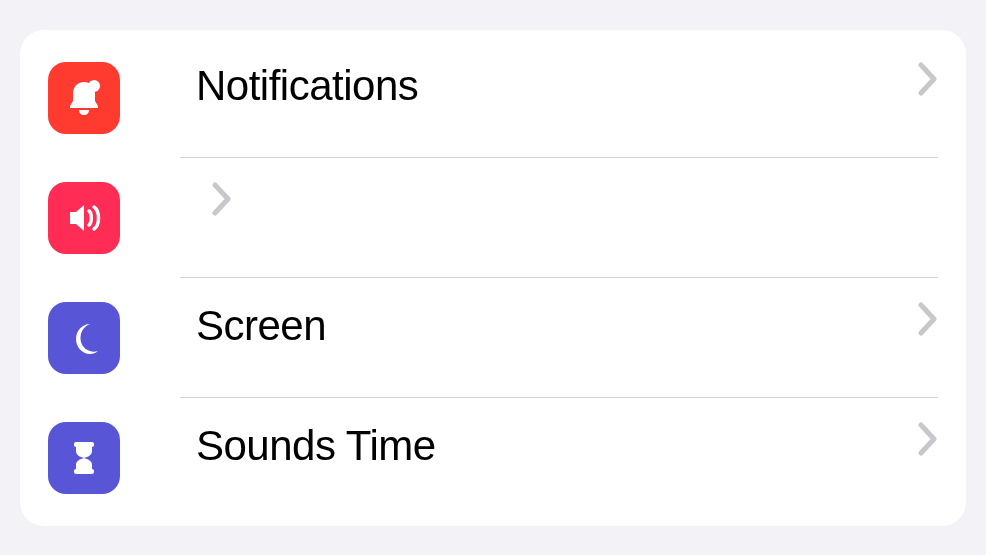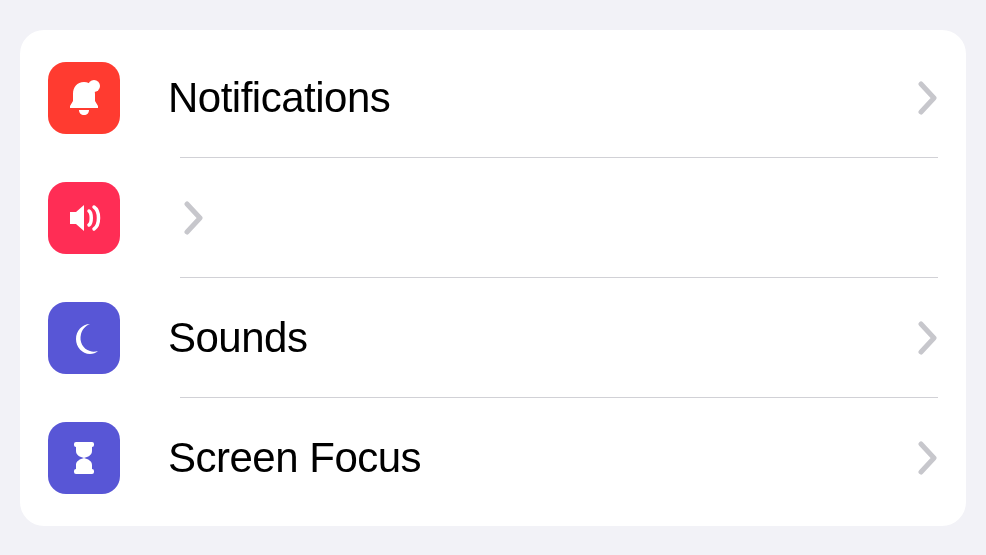--- a/index.html
+++ b/index.html
@@ -19,24 +19,24 @@
     }
     .settings-group {
       background: #ffffff;
       border-radius: 24px;
       width: 100%;
       overflow: hidden;
       padding: 8px 0;
     }
     .settings-row {
       display: flex;
-      align-items: center;
       padding: 24px 28px;
       cursor: pointer;
       position: relative;
+      gap: 28px;
     }
     .settings-row:not(:last-child)::after {
       content: "";
       position: absolute;
       bottom: 0;
       left: 160px;
       right: 28px;
       height: 1px;
       background: #d1d1d6;
     }
@@ -113,37 +113,37 @@
       </svg>
     </span>
   </div>
 
   <div class="settings-row">
     <div class="icon-container icon-focus">
       <svg width="44" height="44" viewBox="0 0 44 44" fill="none">
         <path d="M28 8 C20 8 14 15 14 23 C14 31 20 38 28 38 C31 38 34 37 36 35 C33 36 30 36 28 35 C21 33 17 26 19 18 C20 14 23 10 28 8 Z" fill="#ffffff"></path>
       </svg>
     </div>
-    <span class="row-label">Sounds</span>
+    <span class="row-label">Screen</span>
     <span class="chevron">
       <svg width="20" height="34" viewBox="0 0 20 34" fill="none">
         <path d="M3 3 L16 17 L3 31" stroke="#c7c7cc" stroke-width="5" stroke-linecap="round" stroke-linejoin="round"></path>
       </svg>
     </span>
   </div>
 
   <div class="settings-row">
     <div class="icon-container icon-screentime">
       <svg width="44" height="44" viewBox="0 0 44 44" fill="none">
         <rect x="12" y="6" width="20" height="5" rx="2" fill="#ffffff"></rect>
         <rect x="12" y="33" width="20" height="5" rx="2" fill="#ffffff"></rect>
         <path d="M14 11 L30 11 L30 15 C30 19 26 21 22 22 C26 23 30 25 30 29 L30 33 L14 33 L14 29 C14 25 18 23 22 22 C18 21 14 19 14 15 Z" fill="#ffffff"></path>
       </svg>
     </div>
-    <span class="row-label">Screen Focus</span>
+    <span class="row-label">Sounds Time</span>
     <span class="chevron">
       <svg width="20" height="34" viewBox="0 0 20 34" fill="none">
         <path d="M3 3 L16 17 L3 31" stroke="#c7c7cc" stroke-width="5" stroke-linecap="round" stroke-linejoin="round"></path>
       </svg>
     </span>
   </div>
 
 </div>
 
 </body></html>

